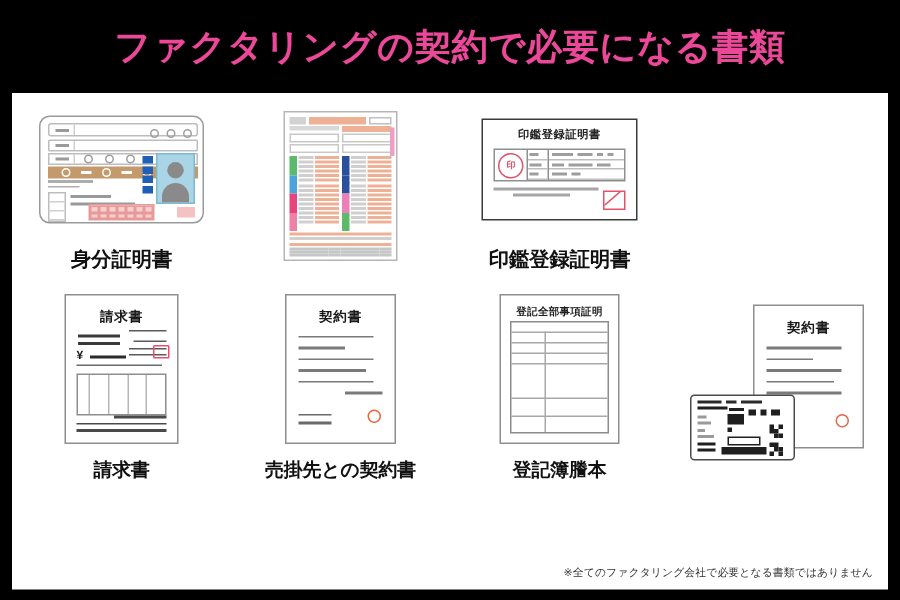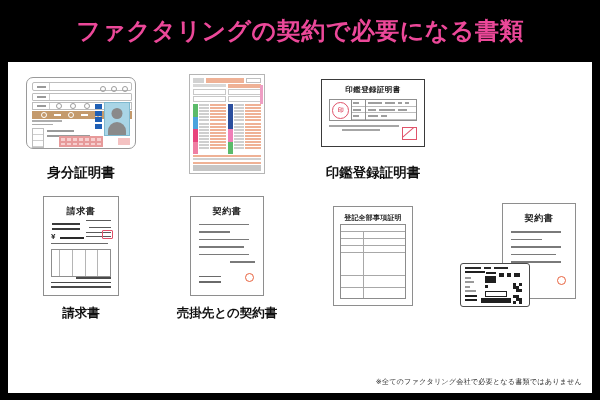--- a/index.html
+++ b/index.html
@@ -574,20 +574,21 @@
               <span class="rg-h" style="top:13px"></span>
               <span class="rg-h" style="top:20px"></span>
               <span class="rg-h" style="top:27px"></span>
               <span class="rg-h" style="top:50px"></span>
               <span class="rg-h" style="top:62px"></span>
               <span class="rg-v" style="left:22px;top:6px;bottom:0"></span>
               <span class="rg-v" style="left:22px;top:50px;bottom:0;background:transparent"></span>
             </div>
           </div>
         </div>
+        <div class="caption">登記簿謄本</div>
       </div>
 
       <div class="cell r2 small">
         <div class="art">
           <div class="siwrap">
             <div class="si-doc">
               <div class="doc-title">契約書</div>
               <div class="ct-lines">
                 <i class="w90"></i>
                   <i class="w55"></i>

